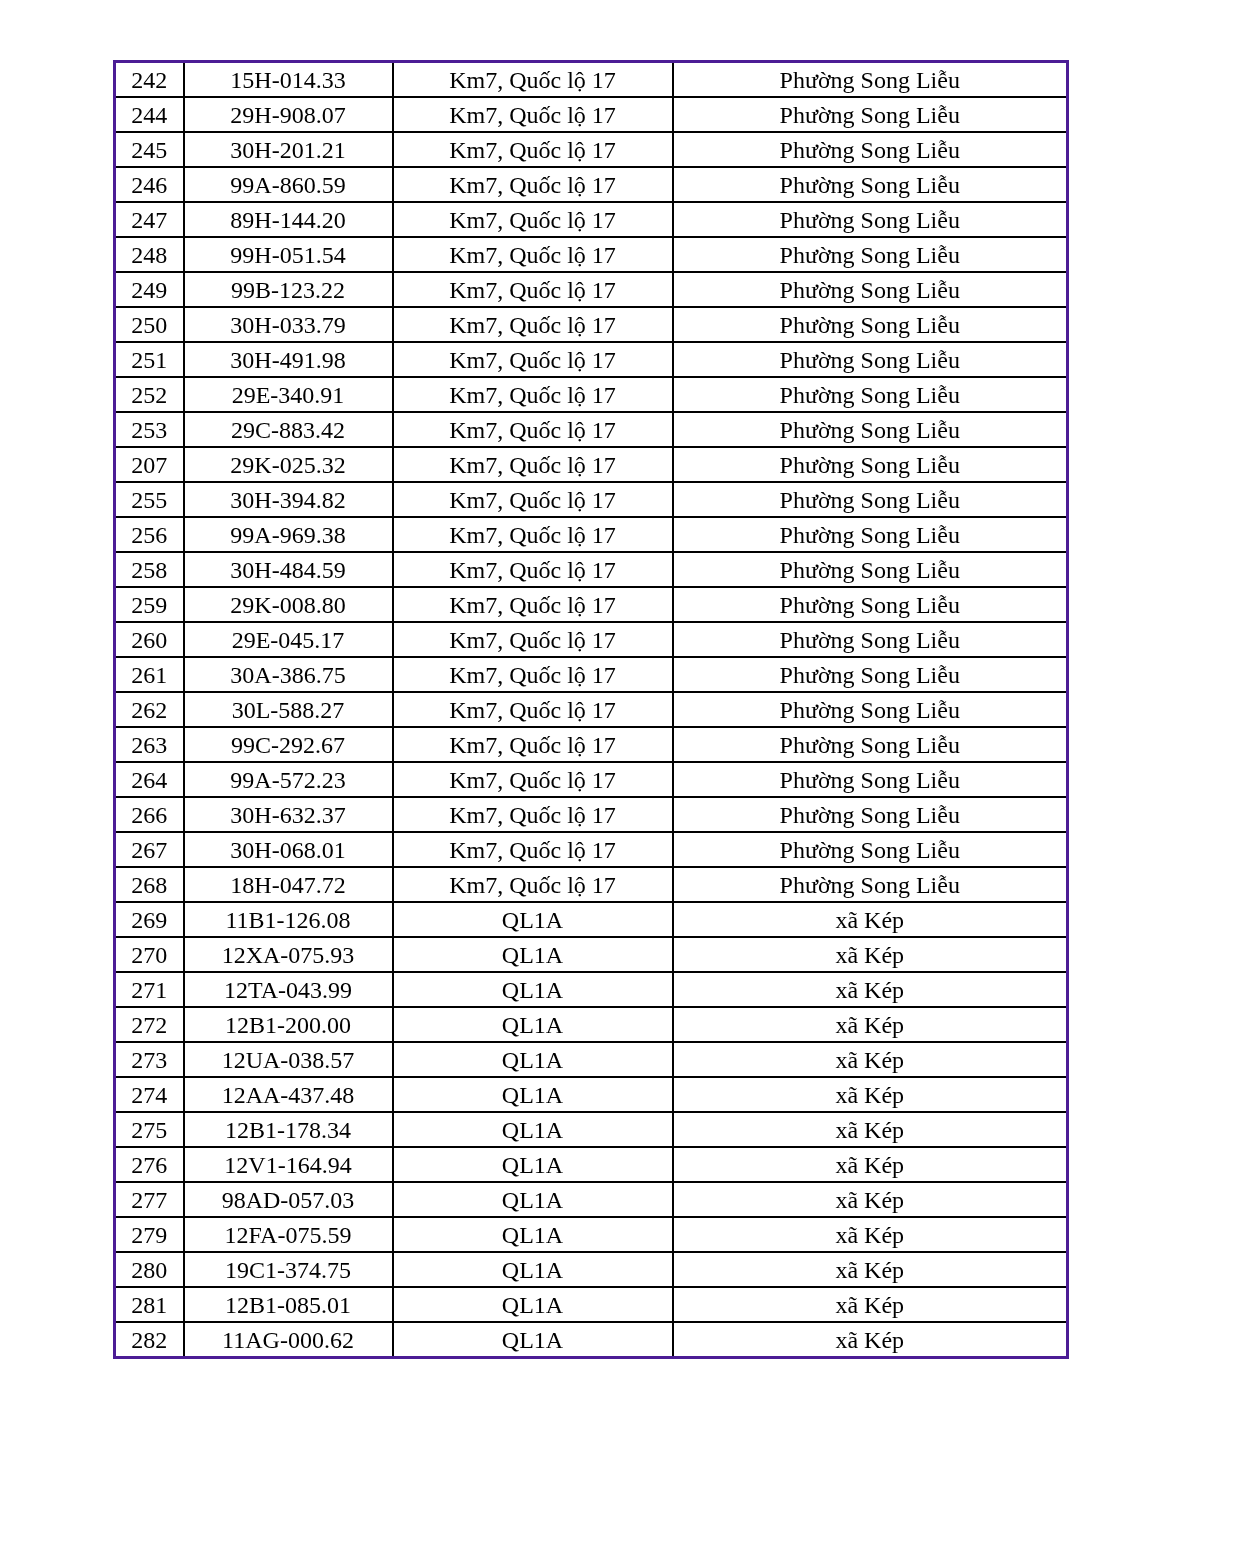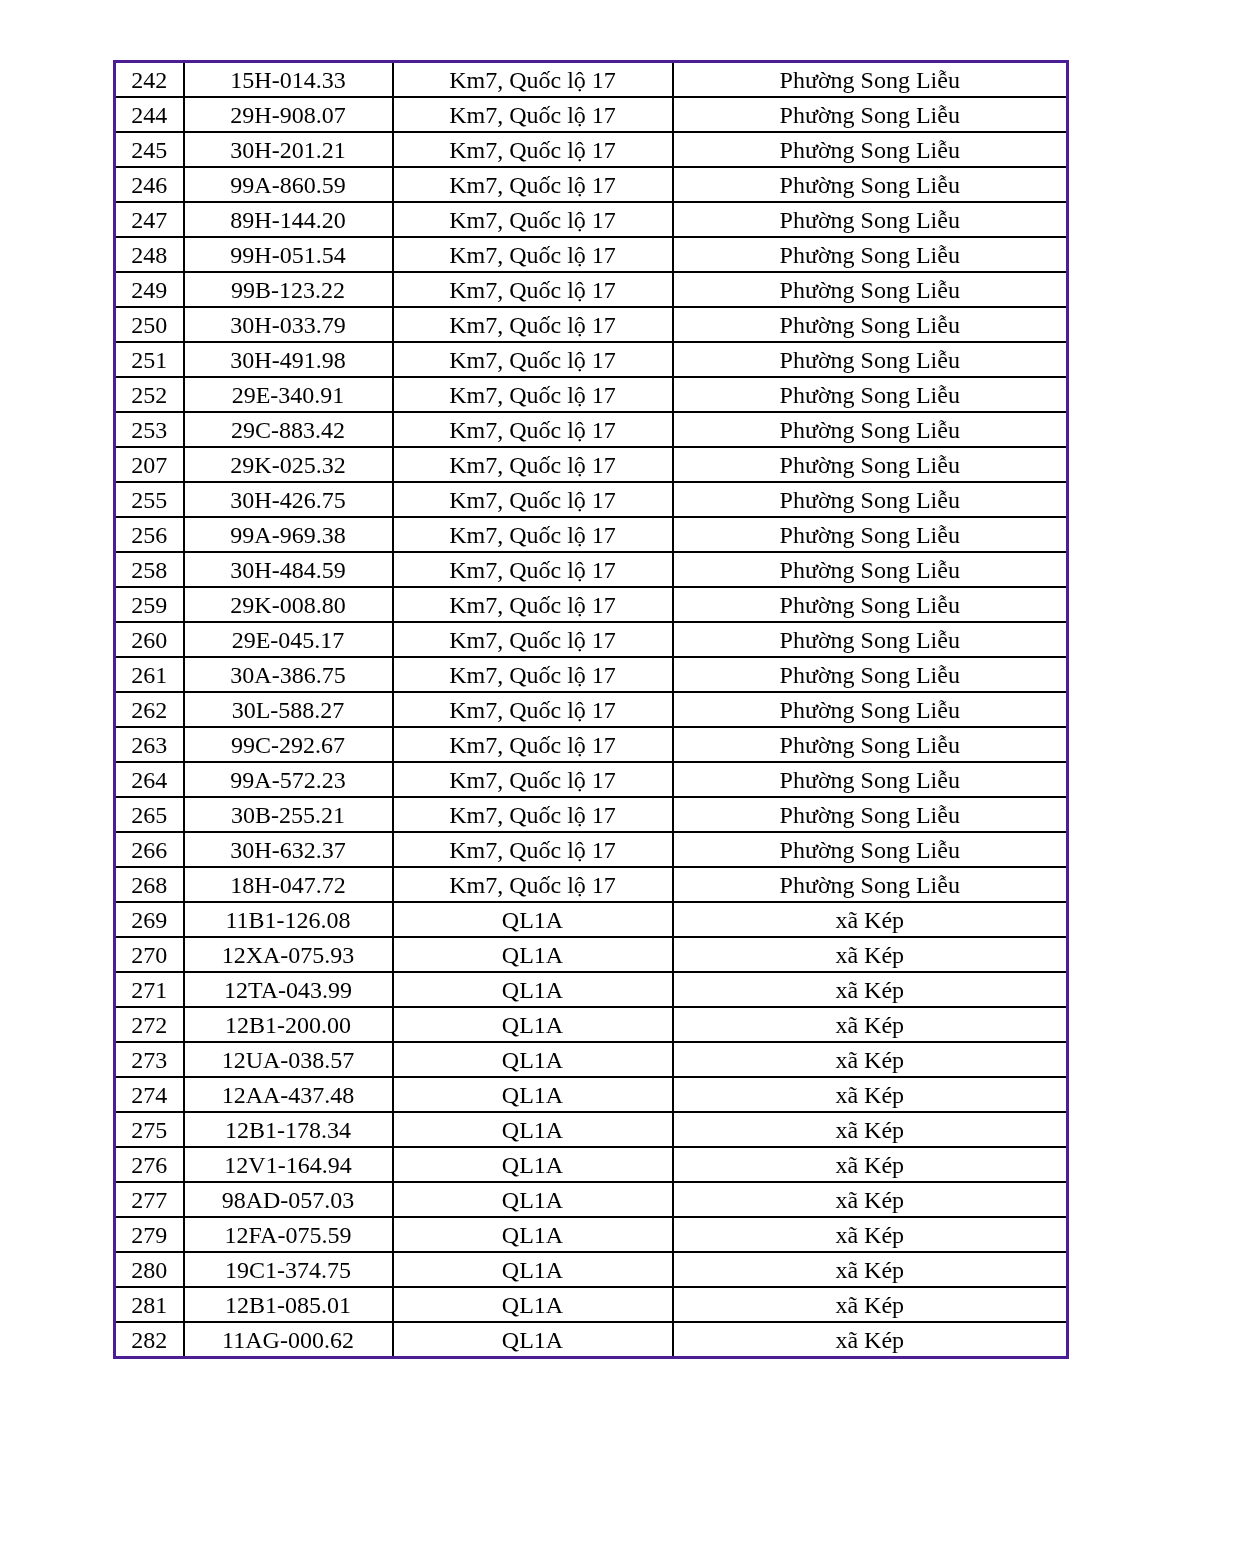--- a/index.html
+++ b/index.html
@@ -116,21 +116,21 @@
           <td>Phường Song Liễu</td>
         </tr>
         <tr>
           <td>207</td>
           <td>29K-025.32</td>
           <td>Km7, Quốc lộ 17</td>
           <td>Phường Song Liễu</td>
         </tr>
         <tr>
           <td>255</td>
-          <td>30H-426.75</td>
+          <td>30H-394.82</td>
           <td>Km7, Quốc lộ 17</td>
           <td>Phường Song Liễu</td>
         </tr>
         <tr>
           <td>256</td>
           <td>99A-969.38</td>
           <td>Km7, Quốc lộ 17</td>
           <td>Phường Song Liễu</td>
         </tr>
         <tr>
@@ -169,28 +169,28 @@
           <td>Km7, Quốc lộ 17</td>
           <td>Phường Song Liễu</td>
         </tr>
         <tr>
           <td>264</td>
           <td>99A-572.23</td>
           <td>Km7, Quốc lộ 17</td>
           <td>Phường Song Liễu</td>
         </tr>
         <tr>
-          <td>265</td>
-          <td>30B-255.21</td>
-          <td>Km7, Quốc lộ 17</td>
-          <td>Phường Song Liễu</td>
-        </tr>
-        <tr>
           <td>266</td>
           <td>30H-632.37</td>
+          <td>Km7, Quốc lộ 17</td>
+          <td>Phường Song Liễu</td>
+        </tr>
+        <tr>
+          <td>267</td>
+          <td>30H-068.01</td>
           <td>Km7, Quốc lộ 17</td>
           <td>Phường Song Liễu</td>
         </tr>
         <tr>
           <td>268</td>
           <td>18H-047.72</td>
           <td>Km7, Quốc lộ 17</td>
           <td>Phường Song Liễu</td>
         </tr>
         <tr>

